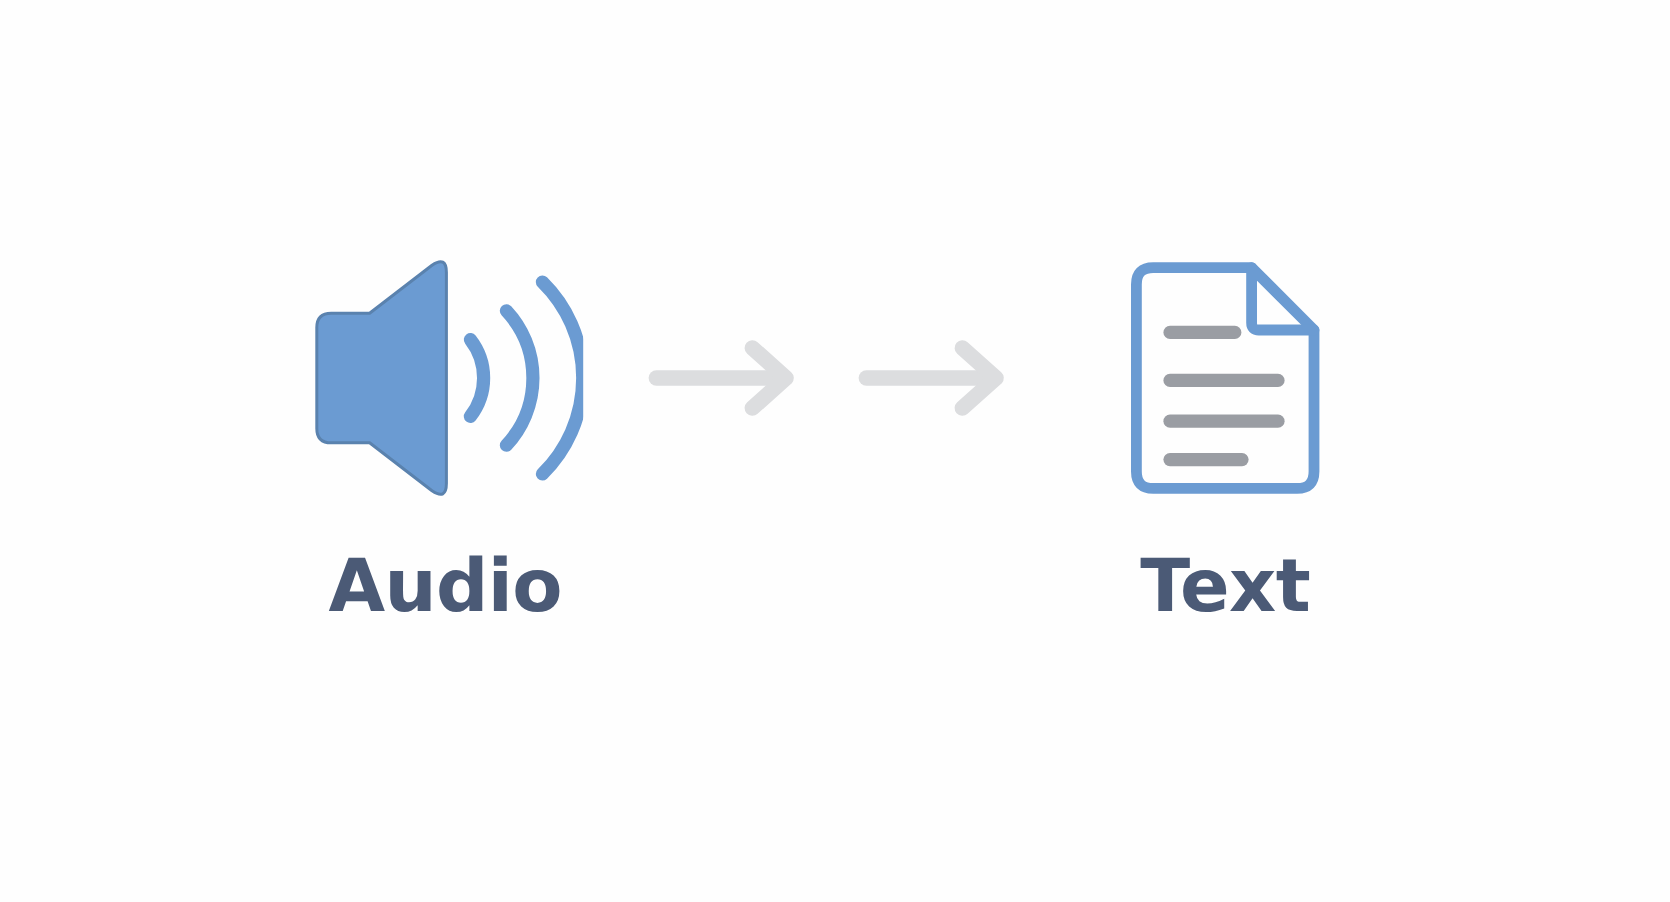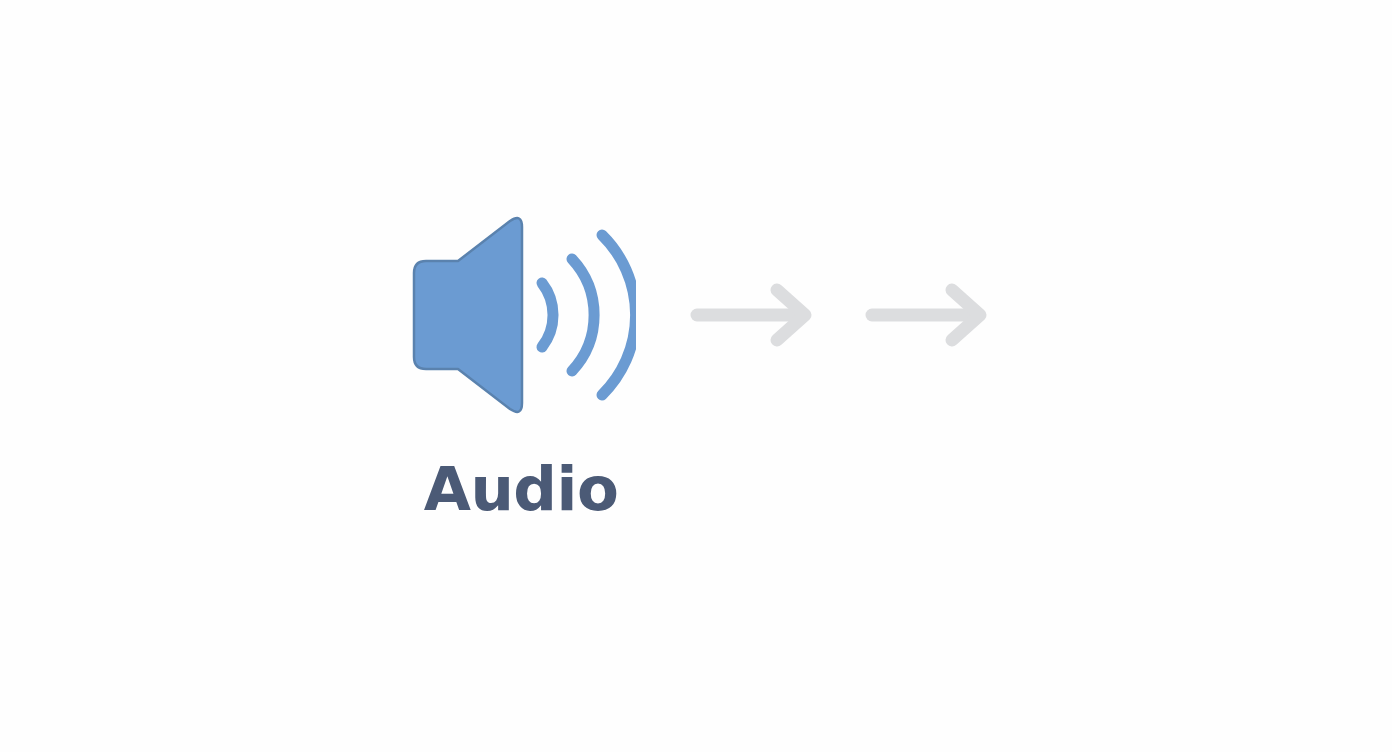--- a/index.html
+++ b/index.html
@@ -108,15 +108,41 @@
 
     <div class="connector">
       <svg width="140" height="70" viewBox="0 0 140 70" aria-hidden="true">
         <g fill="none" stroke="#dcdddf" stroke-width="13" stroke-linecap="round" stroke-linejoin="round">
           <line x1="8" y1="35" x2="112" y2="35"></line>
           <polyline points="88,10 116,35 88,60"></polyline>
         </g>
       </svg>
     </div>
 
+    <div class="stage">
+      <div class="stage-icon">
+        <svg width="180" height="200" viewBox="0 0 180 200" aria-hidden="true">
+
+          <path d="M 16 22
+                   Q 16 8 30 8
+                   L 112 8
+                   L 164 60
+                   L 164 178
+                   Q 164 192 150 192
+                   L 30 192
+                   Q 16 192 16 178
+                   Z" fill="none" stroke="#6b9bd2" stroke-width="9" stroke-linejoin="round" stroke-linecap="round"></path>
+
+          <path d="M 112 8 L 112 54 Q 112 60 118 60 L 164 60" fill="none" stroke="#6b9bd2" stroke-width="9" stroke-linejoin="round" stroke-linecap="round"></path>
+
+          <g stroke="#9a9da3" stroke-width="11" stroke-linecap="round">
+            <line x1="44" y1="62" x2="98" y2="62"></line>
+            <line x1="44" y1="102" x2="134" y2="102"></line>
+            <line x1="44" y1="136" x2="134" y2="136"></line>
+            <line x1="44" y1="168" x2="104" y2="168"></line>
+          </g>
+        </svg>
+      </div>
+      <div class="stage-label">Text</div>
+    </div>
 
   </div>
 </div>
 
 </body></html>

